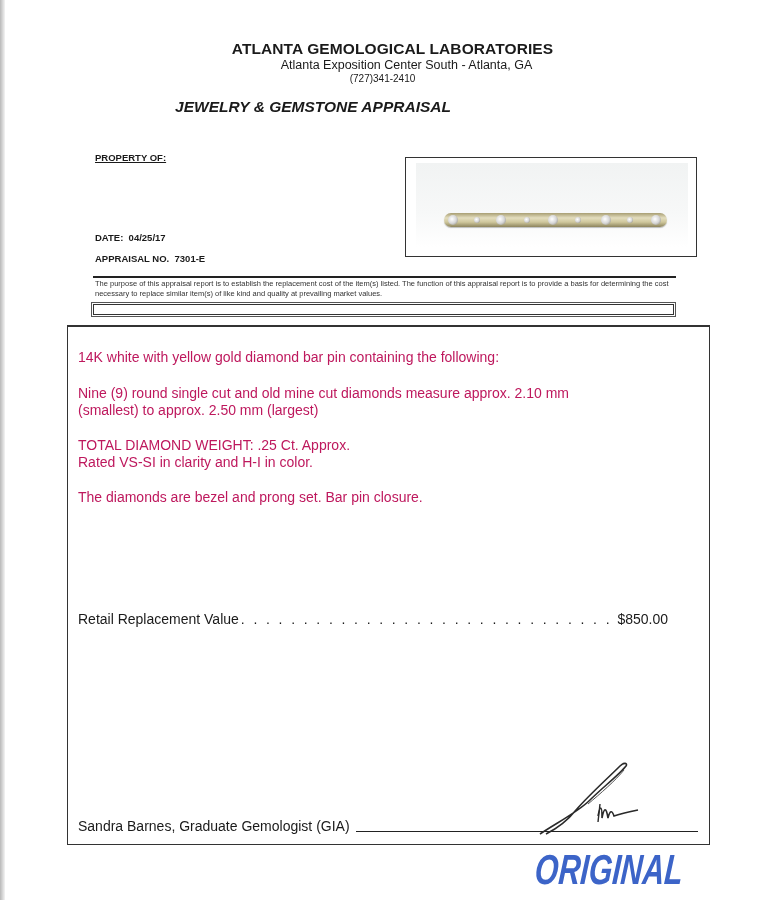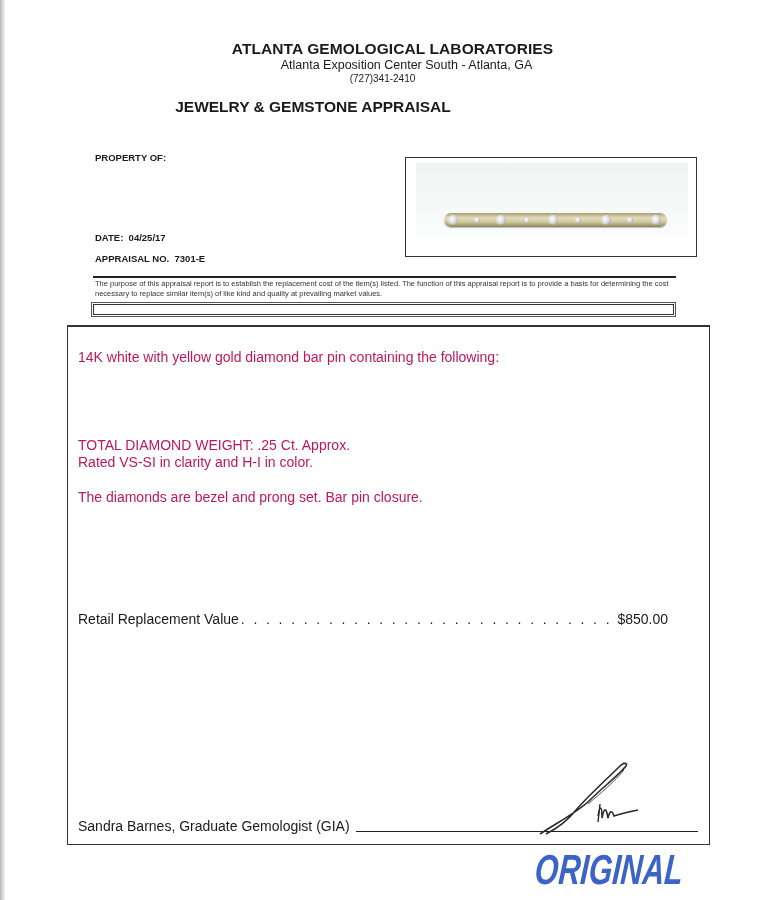--- a/index.html
+++ b/index.html
@@ -43,28 +43,29 @@
       font-size: 10px;
       line-height: 12px;
     }
     .doc-title {
       position: absolute;
       left: 0; top: 98px;
       width: 626px;
       text-align: center;
       font-size: 15.5px;
       font-weight: bold;
+      font-style: italic;
     }
     .meta-label {
       position: absolute;
       left: 95px;
       font-size: 9.5px;
       font-weight: bold;
     }
-    .property { top: 152px; }
+    .property { top: 152px; text-decoration: underline; }
     .date { top: 232px; }
     .appraisal-no { top: 244px; margin-top: 9px; }
     .photo-frame {
       position: absolute;
       left: 405px; top: 157px;
       width: 290px; height: 98px;
       border: 1.5px solid #333;
       background: #fff;
     }
     .photo {
@@ -225,20 +226,24 @@
 </div>
 
 <div class="rule-top"></div>
 <div class="purpose">The purpose of this appraisal report is to establish the replacement cost of the item(s) listed.  The function of this appraisal report is to provide a basis for determining the cost necessary to replace similar item(s) of like kind and quality at prevailing market values.</div>
 <div class="empty-bar"></div>
 
 <div class="main-box">
   <div class="desc p1">
     <div>14K white with yellow gold diamond bar pin containing the following:</div>
   </div>
+  <div class="desc p2">
+    <div>Nine (9) round single cut and old mine cut diamonds measure approx. 2.10 mm</div>
+    <div>(smallest) to approx. 2.50 mm (largest)</div>
+  </div>
   <div class="desc p3">
     <div>TOTAL DIAMOND WEIGHT: .25 Ct. Approx.</div>
     <div>Rated VS-SI in clarity and H-I in color.</div>
   </div>
   <div class="desc p4">
     <div>The diamonds are bezel and prong set.  Bar pin closure.</div>
   </div>
 
   <div class="value-row">
     <span>Retail Replacement Value</span>

